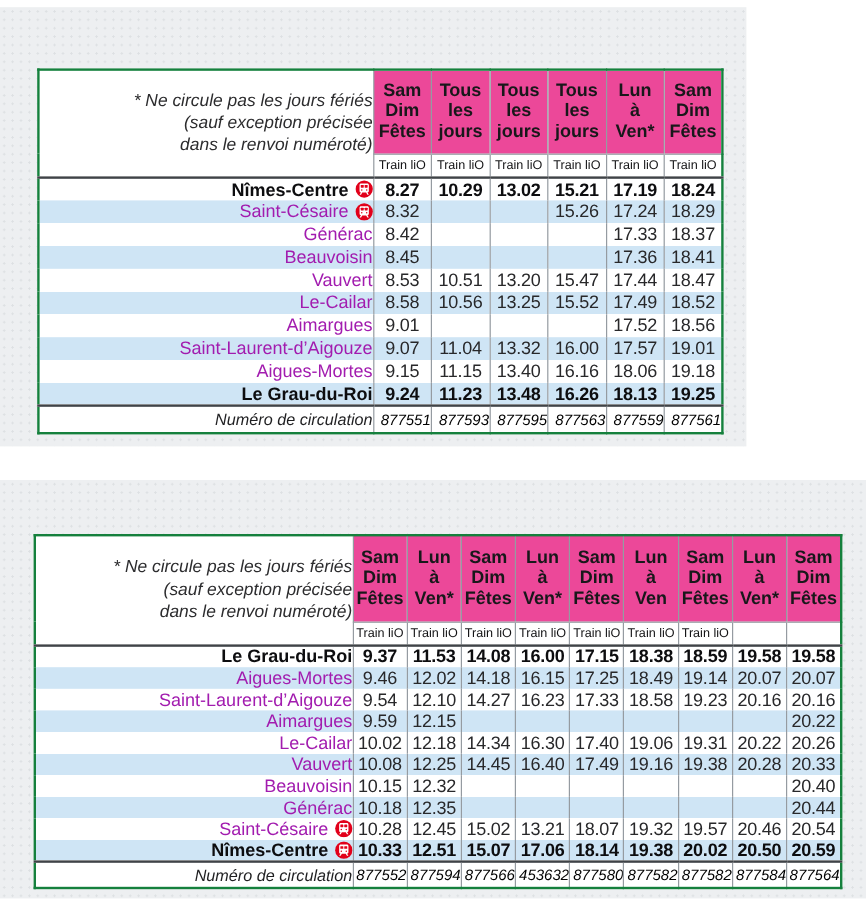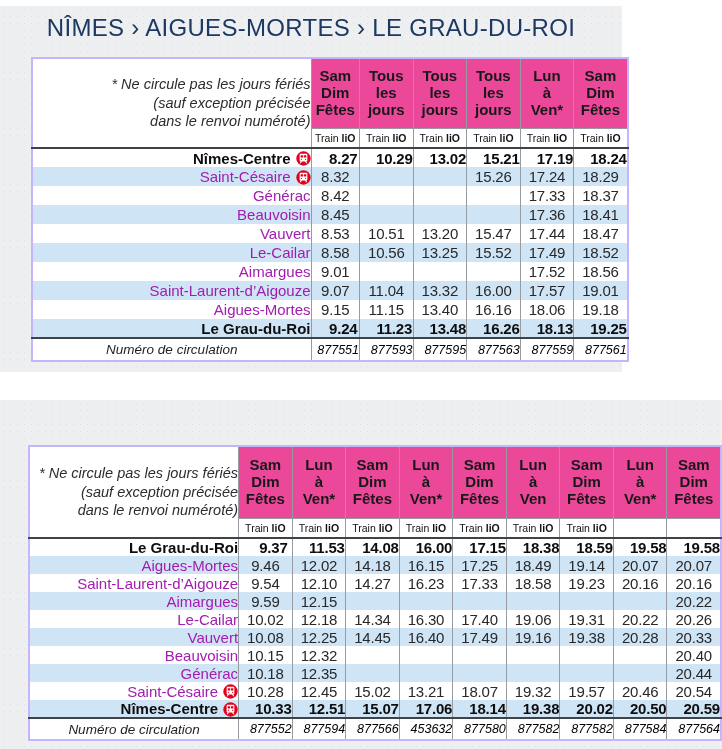--- a/index.html
+++ b/index.html
@@ -11,21 +11,21 @@
          background-size:7px 7px;}
   #panel-outbound{left:0;top:6px;width:622px;height:366px;}
   #panel-return{left:0;top:400px;width:722px;height:349px;}
 
   .route-title{position:absolute;text-align:center;color:#1d3862;font-size:24px;
                font-weight:400;letter-spacing:.3px;white-space:nowrap;}
   #title-outbound{left:0;top:14px;width:622px;}
   #title-return{left:0;top:406px;width:722px;}
 
   table.tt{position:absolute;border-collapse:collapse;background:#ffffff;
-           table-layout:fixed;border:2px solid #c4b5fd;}
+           table-layout:fixed;border:2px solid #15803d;}
   #tt-outbound{left:31px;top:57px;}
   #tt-return{left:28px;top:445px;}
   .tt th,.tt td{padding:0;margin:0;overflow:hidden;}
 
   .day-row{height:70px;}
   .t2 .day-row{height:72px;}
   .op-row{height:20px;}
   .data-row{height:19px;}
   .t2 .data-row{height:18px;}
   .footer-row{height:23px;}
@@ -33,42 +33,41 @@
 
   .note-cell{font-style:italic;font-size:14.5px;line-height:1.28;text-align:right;
              padding-right:10px;color:#2c2c2e;white-space:pre-line;vertical-align:middle;
              background:#fff;border-bottom:2px solid #3f4347;font-weight:400;}
   .day-cell{font-size:15px;line-height:1.12;font-weight:700;color:#18181a;text-align:center;
             vertical-align:middle;white-space:pre-line;border-left:1px solid #959ba1;
             border-bottom:1px solid #959ba1;background:#ec4899;padding:3px 0;}
   .op-cell{font-size:10.5px;font-weight:400;text-align:center;color:#121214;
            border-left:1px solid #959ba1;border-bottom:2px solid #3f4347;background:#fff;
            vertical-align:middle;}
-  .op-cell b{font-weight:bold;text-align:center;}
+  .op-cell b{font-weight:normal;text-align:center;}
 
   .station-cell{text-align:right;padding-right:8px;color:#a21caf;font-size:15px;white-space:nowrap;}
   .time-cell{text-align:center;border-left:1px solid #959ba1;color:#28282a;
              font-size:15px;letter-spacing:-.2px;}
   tr.stripe td{background:#cfe5f5;}
-  tr.boldrow td{font-weight:bold;color:#0d0d0f;padding-left:16px;}
+  tr.boldrow td{font-weight:bold;color:#0d0d0f;}
 
   .footer-row td{border-top:2px solid #3f4347;font-style:italic;background:#fff;}
-  .flabel{text-align:center;padding-right:8px;font-size:13.5px;color:#1f1f21;}
+  .flabel{text-align:right;padding-right:8px;font-size:13.5px;color:#1f1f21;}
   .fval{text-align:right;font-size:12.5px;border-left:1px solid #959ba1;color:#000000;}
 
   .station-icon{display:inline-block;width:15px;height:15px;vertical-align:-2.5px;margin-left:5px;}
 </style>
 </head>
 <body>
 
 <div id="screen">
   <div class="panel" id="panel-outbound"></div>
   <div class="panel" id="panel-return"></div>
 
-  <div class="route-title" id="title-outbound">NÎMES › AIGUES-MORTES › LE GRAU-DU-ROI</div>
 
   <table class="tt t1" id="tt-outbound">
       <colgroup>
         <col style="width: 279px;">
         <col style="width: 48.5px;">
         <col style="width: 48.5px;">
         <col style="width: 48.5px;">
         <col style="width: 48.5px;">
         <col style="width: 48.5px;">
         <col style="width: 48.5px;">

